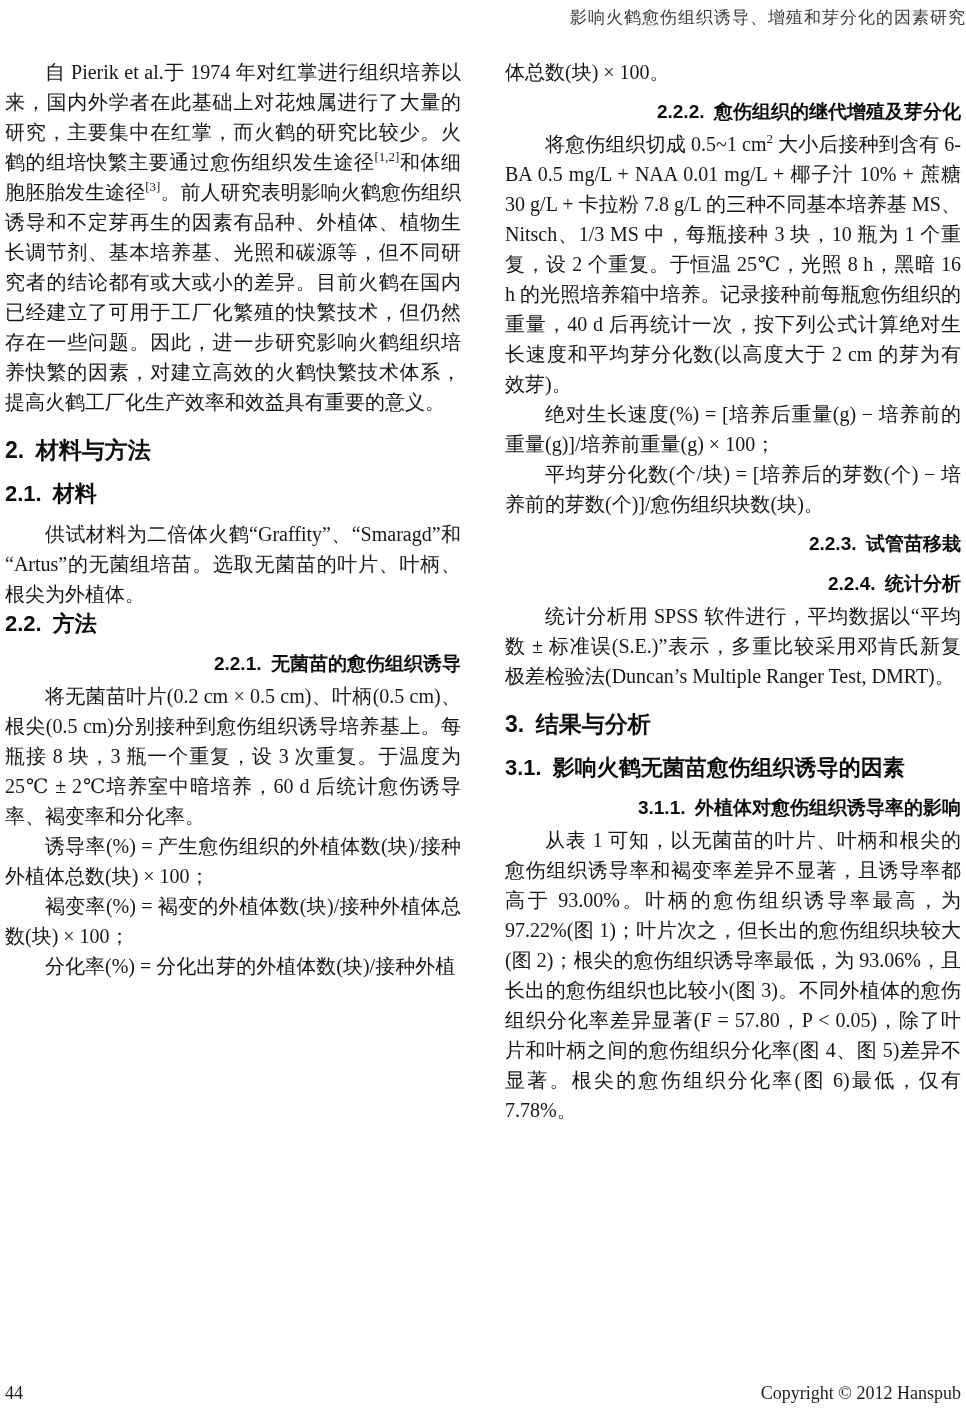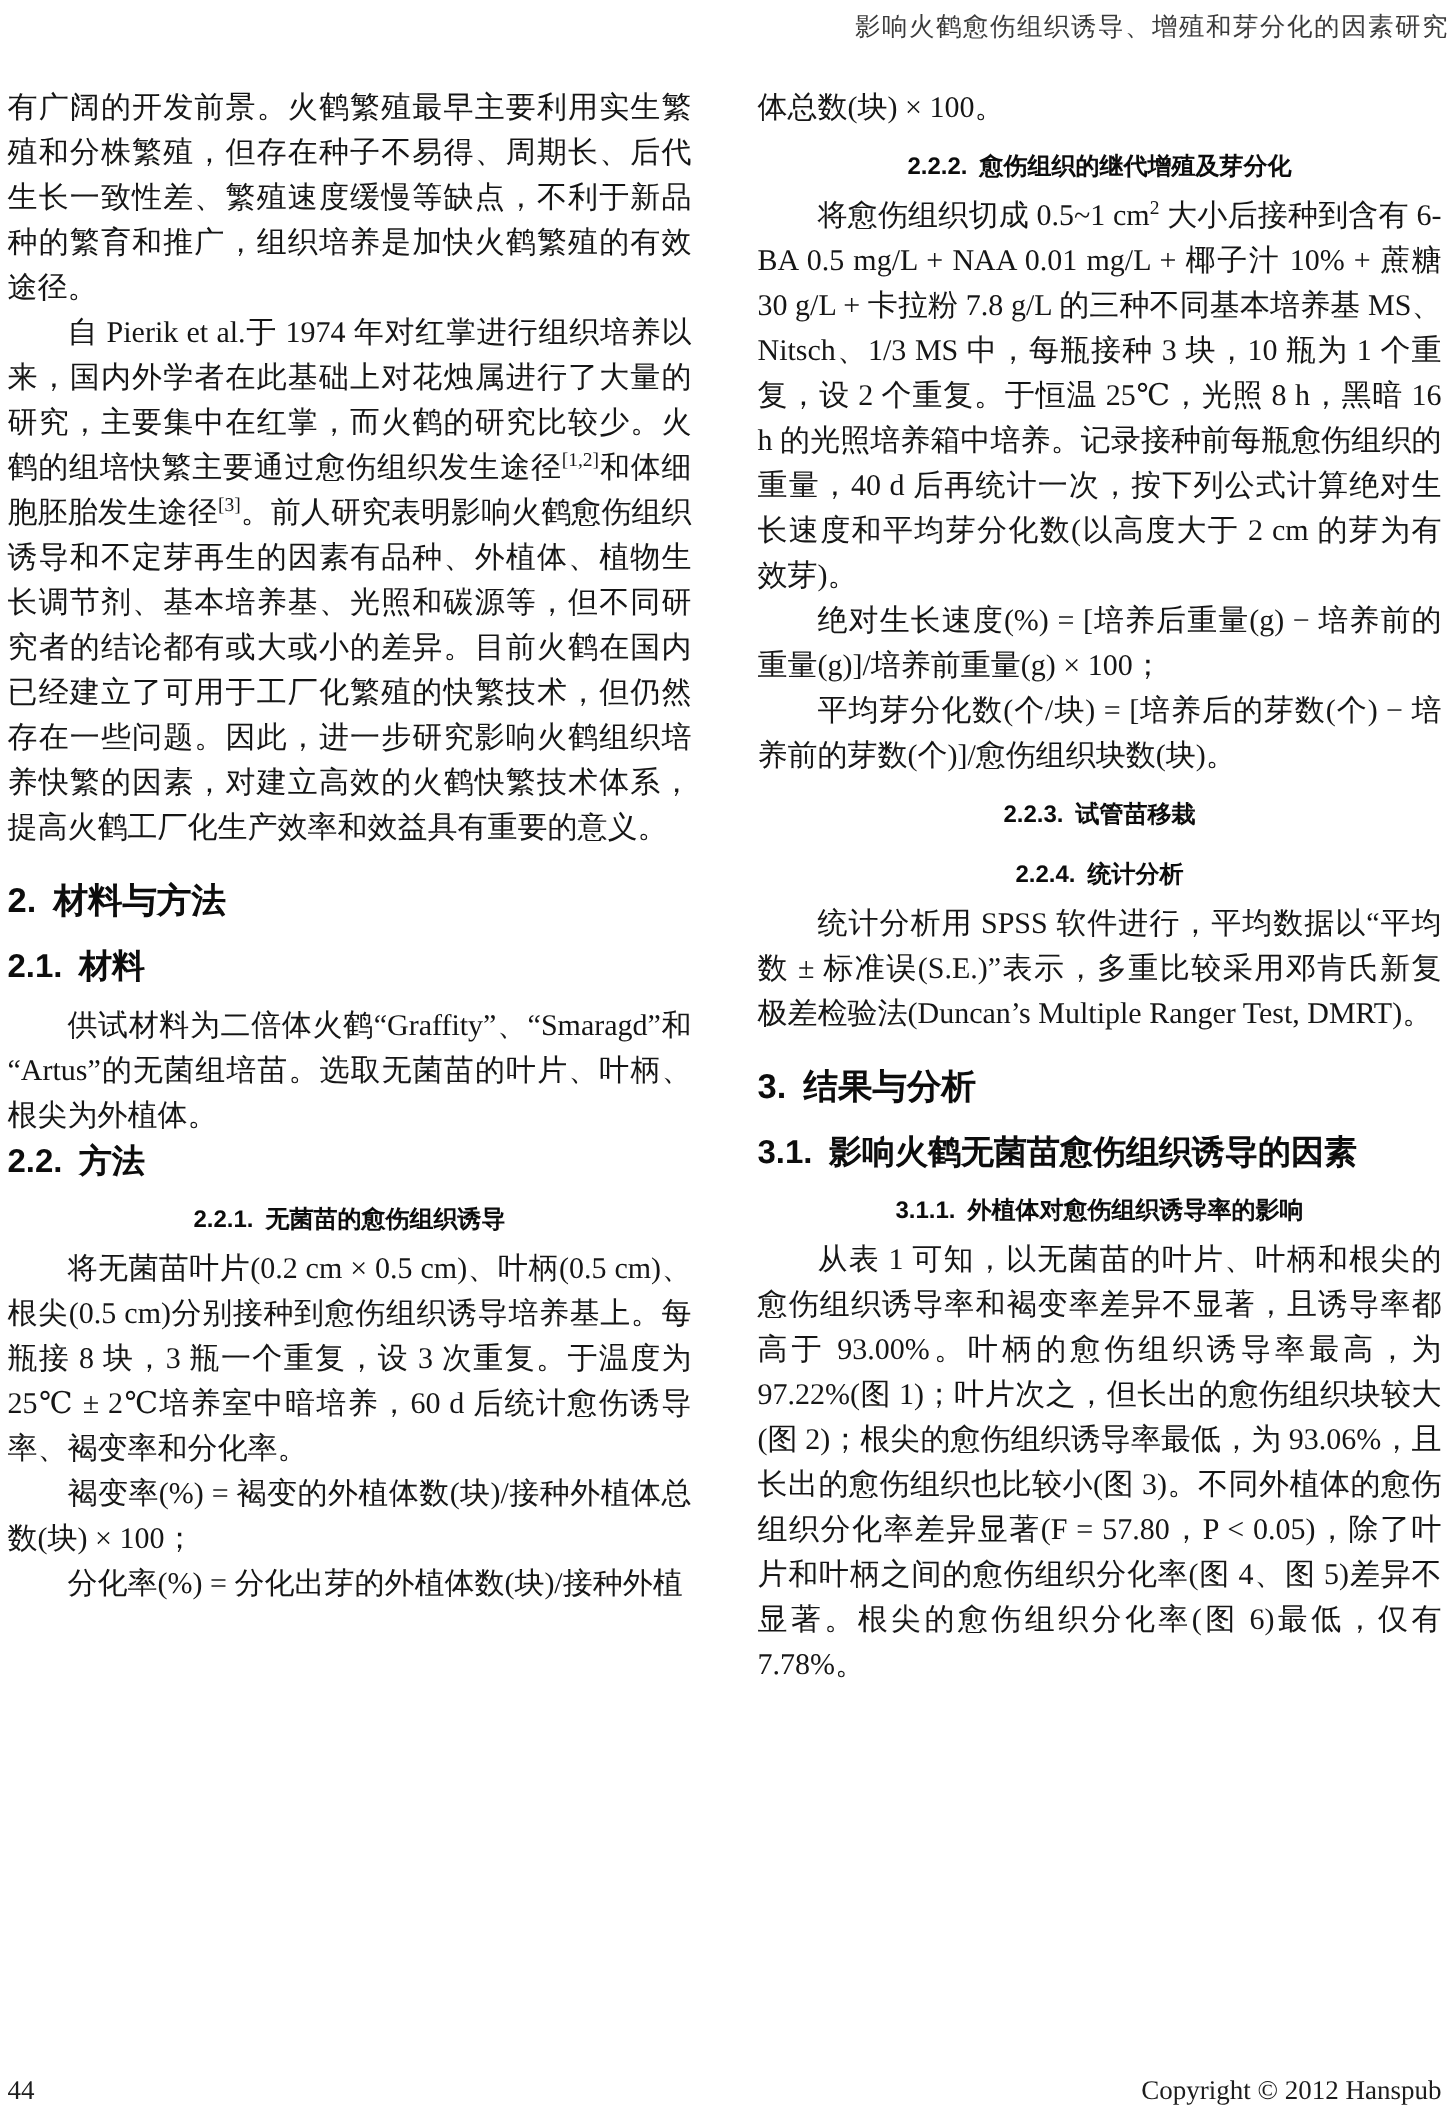--- a/index.html
+++ b/index.html
@@ -51,24 +51,24 @@
     font-weight:700;
     font-size:22px;
     line-height:30px;
     margin:0 0 10px 0;
     text-align:left;
     color:#0d0d0d;
   }
   .h-minor {
     font-family:"Liberation Sans","DejaVu Sans",sans-serif;
     font-weight:700;
-    font-size:16px;
+    font-size:19px;
     line-height:30px;
     margin:10px 0 2px 0;
-    text-align:center;
+    text-align:right;
     color:#0d0d0d;
   }
   .footer {
     position:absolute;
     left:5px; right:5px; bottom:10px;
     display:flex;
     justify-content:space-between;
     align-items:baseline;
     font-size:18px;
     color:#1c1c1c;
@@ -77,30 +77,30 @@
 </head>
 <body>
 
 <div class="page">
 
   <div class="running-head">影响火鹤愈伤组织诱导、增殖和芽分化的因素研究</div>
 
   <div class="content">
 
     <div class="col">
-      <p>有广阔的开发前景。火鹤繁殖最早主要利用实生繁殖和分株繁殖，但存在种子不易得、周期长、后代生长一致性差、繁殖速度缓慢等缺点，不利于新品种的繁育和推广，组织培养是加快火鹤繁殖的有效途径。</p>
       <p class="ind"><span>自 Pierik et al.于 1974 年对红掌进行组织培养以来，国内外学者在此基础上对花烛属进行了大量的研究，主要集中在红掌，而火鹤的研究比较少。火鹤的组培快繁主要通过愈伤组织发生途径</span><sup>[1,2]</sup><span>和体细胞胚胎发生途径</span><sup>[3]</sup><span>。前人研究表明影响火鹤愈伤组织诱导和不定芽再生的因素有品种、外植体、植物生长调节剂、基本培养基、光照和碳源等，但不同研究者的结论都有或大或小的差异。目前火鹤在国内已经建立了可用于工厂化繁殖的快繁技术，但仍然存在一些问题。因此，进一步研究影响火鹤组织培养快繁的因素，对建立高效的火鹤快繁技术体系，提高火鹤工厂化生产效率和效益具有重要的意义。</span></p>
 
       <div class="h-major">2. 材料与方法</div>
       <div class="h-mid">2.1. 材料</div>
       <p class="ind">供试材料为二倍体火鹤“Graffity”、“Smaragd”和“Artus”的无菌组培苗。选取无菌苗的叶片、叶柄、根尖为外植体。</p>
 
       <div class="h-mid">2.2. 方法</div>
       <div class="h-minor">2.2.1. 无菌苗的愈伤组织诱导</div>
       <p class="ind">将无菌苗叶片(0.2 cm × 0.5 cm)、叶柄(0.5 cm)、根尖(0.5 cm)分别接种到愈伤组织诱导培养基上。每瓶接 8 块，3 瓶一个重复，设 3 次重复。于温度为 25℃ ± 2℃培养室中暗培养，60 d 后统计愈伤诱导率、褐变率和分化率。</p>
+      <p class="ind">诱导率(%) = 产生愈伤组织的外植体数(块)/接种外植体总数(块) × 100；</p>
       <p class="ind">褐变率(%) = 褐变的外植体数(块)/接种外植体总数(块) × 100；</p>
       <p class="ind">分化率(%) = 分化出芽的外植体数(块)/接种外植</p>
     </div>
 
     <div class="col">
       <p>体总数(块) × 100。</p>
 
       <div class="h-minor">2.2.2. 愈伤组织的继代增殖及芽分化</div>
       <p class="ind"><span>将愈伤组织切成 0.5~1 cm</span><sup>2</sup><span> 大小后接种到含有 6-BA 0.5 mg/L + NAA 0.01 mg/L + 椰子汁 10% + 蔗糖 30 g/L + 卡拉粉 7.8 g/L 的三种不同基本培养基 MS、Nitsch、1/3 MS 中，每瓶接种 3 块，10 瓶为 1 个重复，设 2 个重复。于恒温 25℃，光照 8 h，黑暗 16 h 的光照培养箱中培养。记录接种前每瓶愈伤组织的重量，40 d 后再统计一次，按下列公式计算绝对生长速度和平均芽分化数(以高度大于 2 cm 的芽为有效芽)。</span></p>
       <p class="ind">绝对生长速度(%) = [培养后重量(g) − 培养前的重量(g)]/培养前重量(g) × 100；</p>

